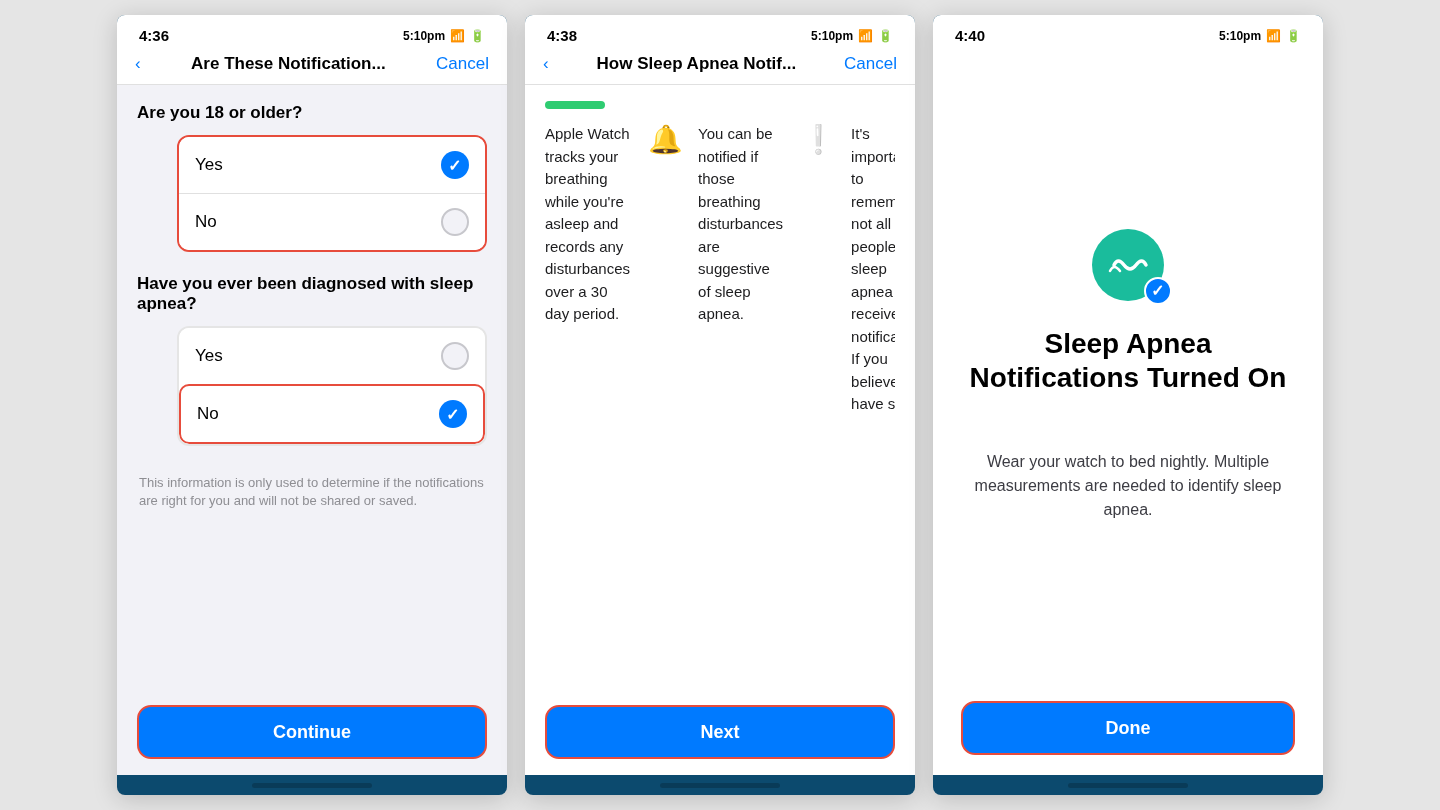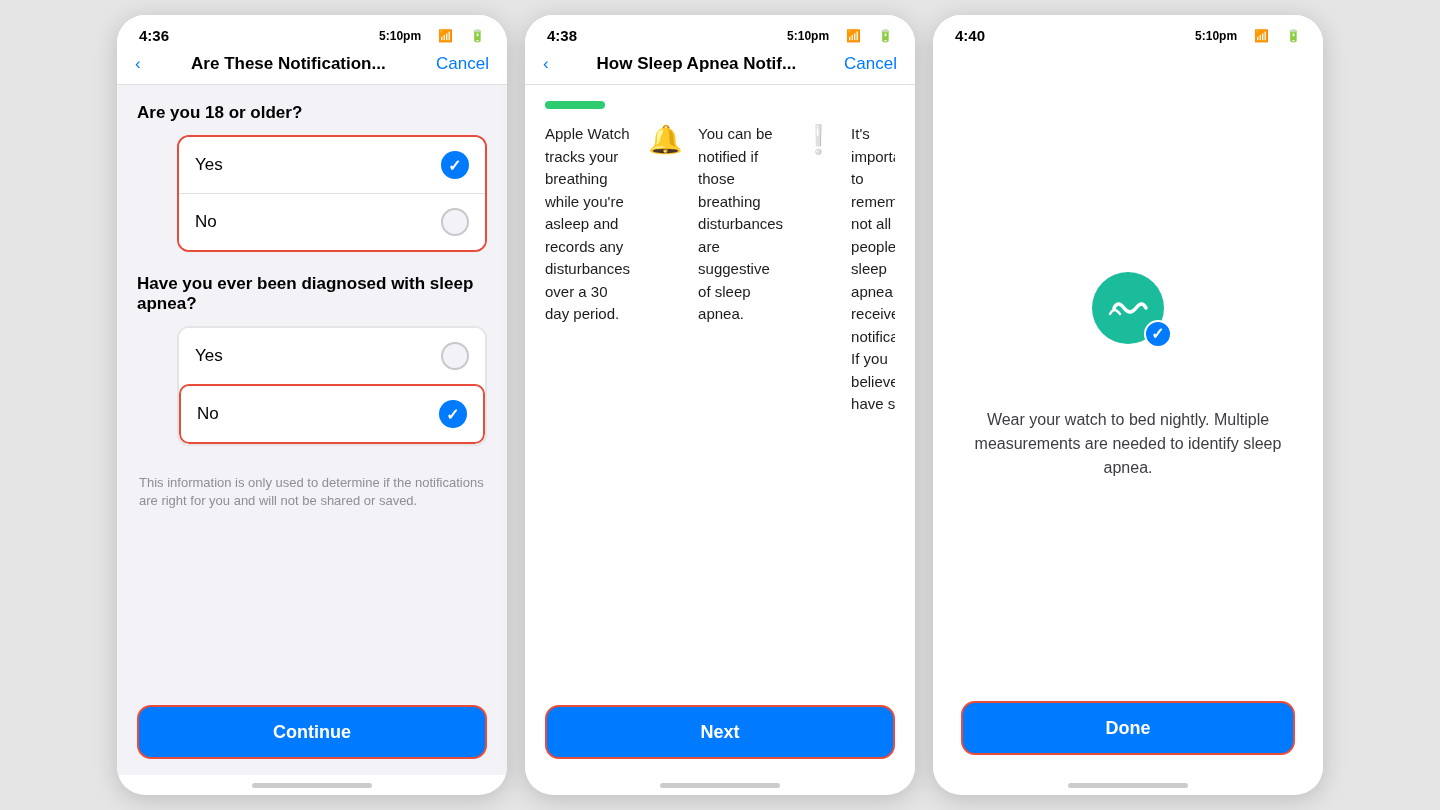--- a/index.html
+++ b/index.html
@@ -10,41 +10,41 @@
       display: flex;
       justify-content: center;
       align-items: center;
       gap: 18px;
       font-family: -apple-system, BlinkMacSystemFont, 'Helvetica Neue', Arial, sans-serif;
     }
 
     .phone-frame {
       width: 390px;
       height: 780px;
-      background: #ffffff;
-      border-radius: 28px;
+      background: #0c4a6e;
+      border-radius: 8px;
       overflow: hidden;
       box-shadow: 0 4px 24px rgba(0,0,0,0.18);
       display: flex;
       flex-direction: column;
       position: relative;
     }
 
     
     .status-bar {
       display: flex;
       justify-content: space-between;
       align-items: center;
       padding: 12px 22px 4px 22px;
       font-size: 13px;
       font-weight: 600;
       background: #fff;
     }
     .status-bar .time { font-size: 15px; font-weight: 700; }
-    .status-bar .icons { display: flex; align-items: center; gap: 17px; font-size: 12px; }
+    .status-bar .icons { display: flex; align-items: center; gap: 5px; font-size: 12px; }
 
     
     .nav-bar {
       display: flex;
       align-items: center;
       justify-content: space-between;
       padding: 6px 18px 10px 18px;
       background: #fff;
       border-bottom: 1px solid #e0e0e0;
     }
@@ -375,20 +375,21 @@
     <div style="flex:1"></div>
     <div class="success-icon-container">
       <div class="success-icon-bg">
         <svg width="44" height="44" viewBox="0 0 44 44" fill="none" xmlns="http://www.w3.org/2000/svg">
           <path d="M8 22 Q12 14 18 22 Q24 30 30 22 Q36 14 40 22" stroke="white" stroke-width="3.5" stroke-linecap="round" fill="none"></path>
           <path d="M4 28 Q8 20 14 28" stroke="white" stroke-width="2.5" stroke-linecap="round" fill="none"></path>
         </svg>
       </div>
       <div class="success-checkmark">✓</div>
     </div>
+    <div class="success-title">Sleep Apnea Notifications Turned On</div>
     <div class="success-subtitle">Wear your watch to bed nightly. Multiple measurements are needed to identify sleep apnea.</div>
     <div style="flex:1"></div>
     <div class="done-btn">Done</div>
   </div>
   <div class="home-indicator">
     <div class="home-indicator-bar"></div>
   </div>
 </div>
 
 </body></html>

